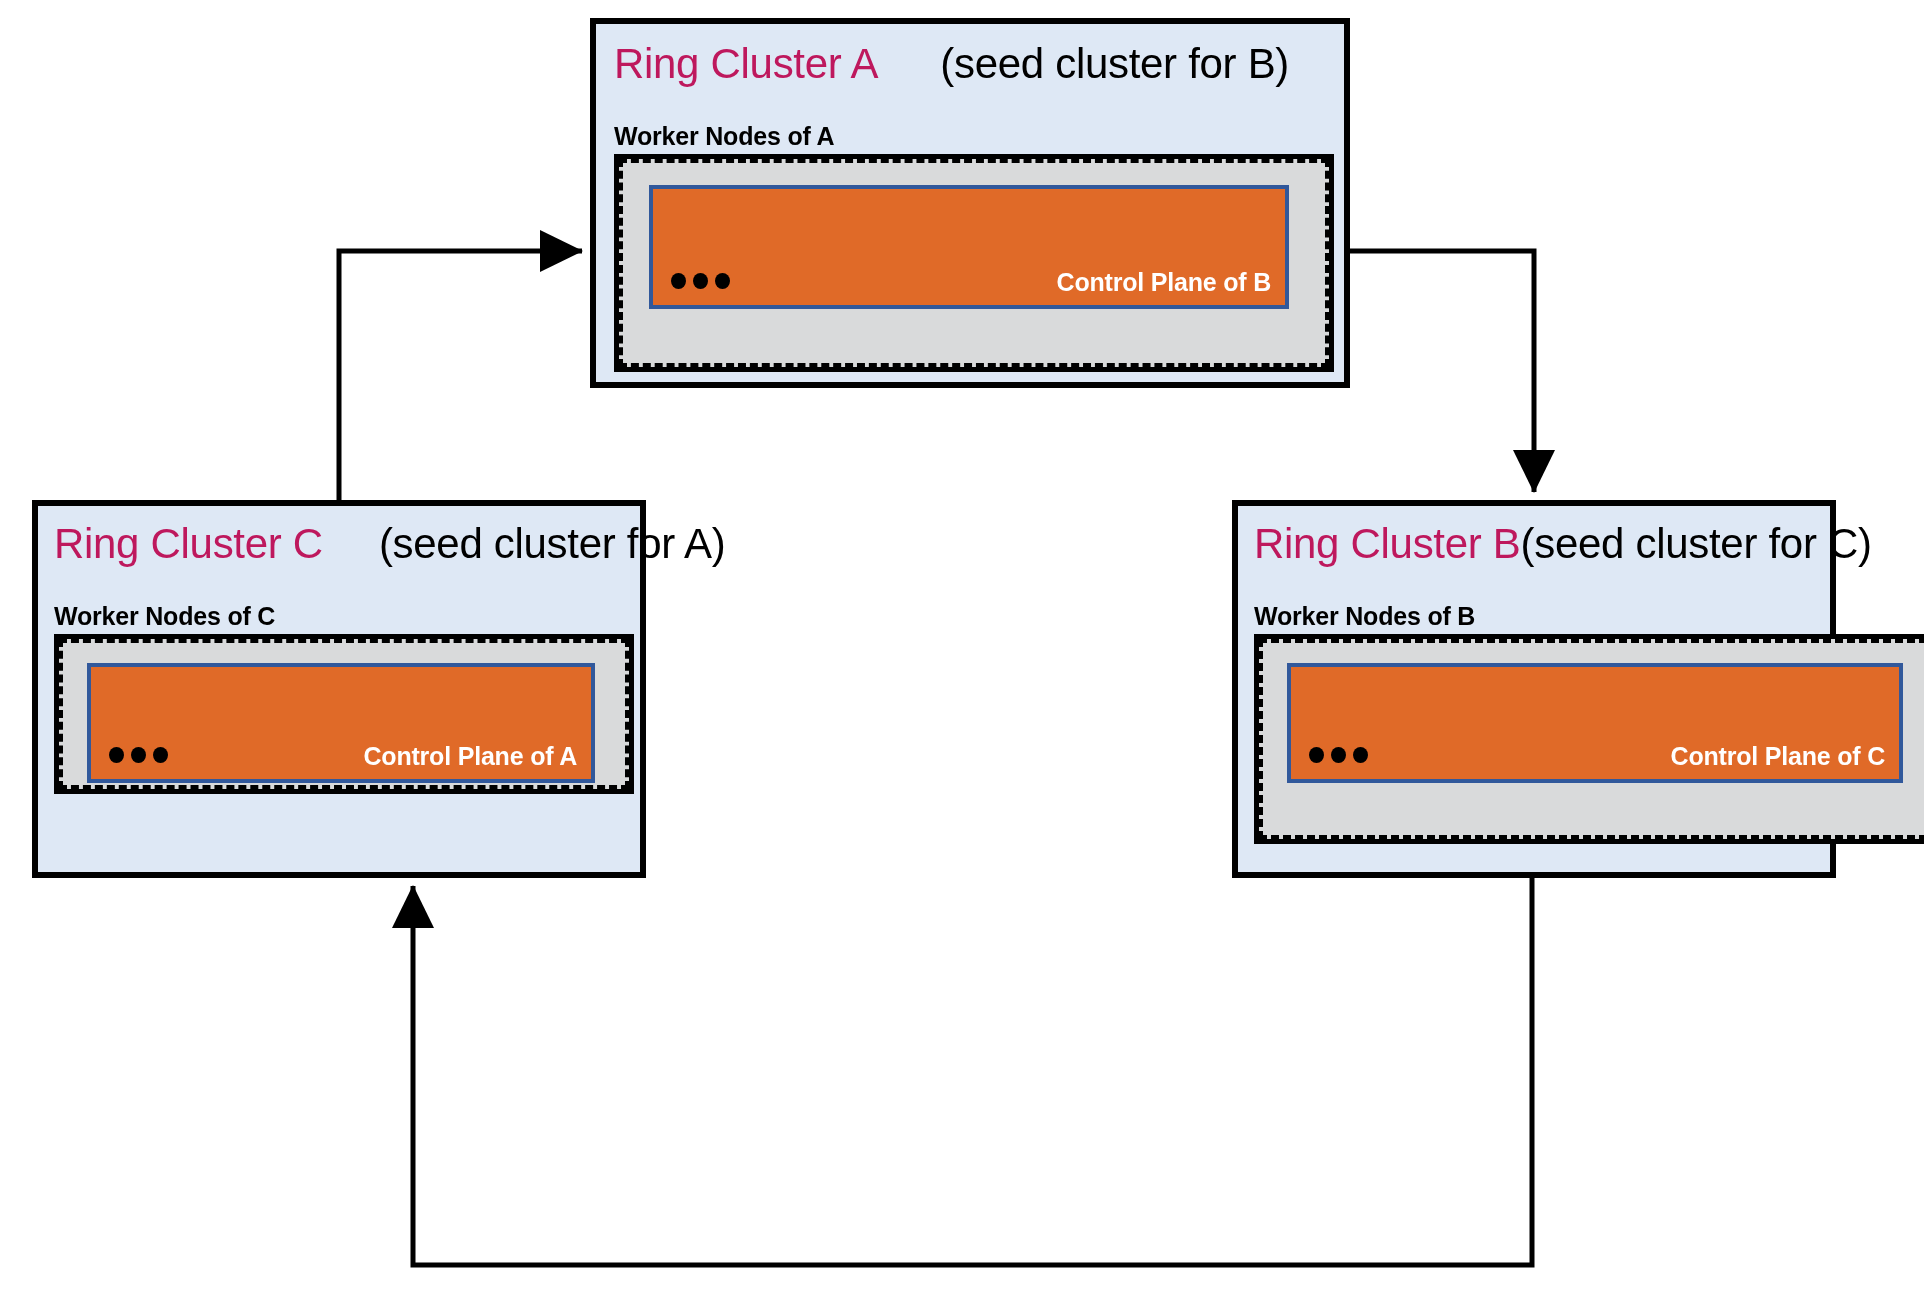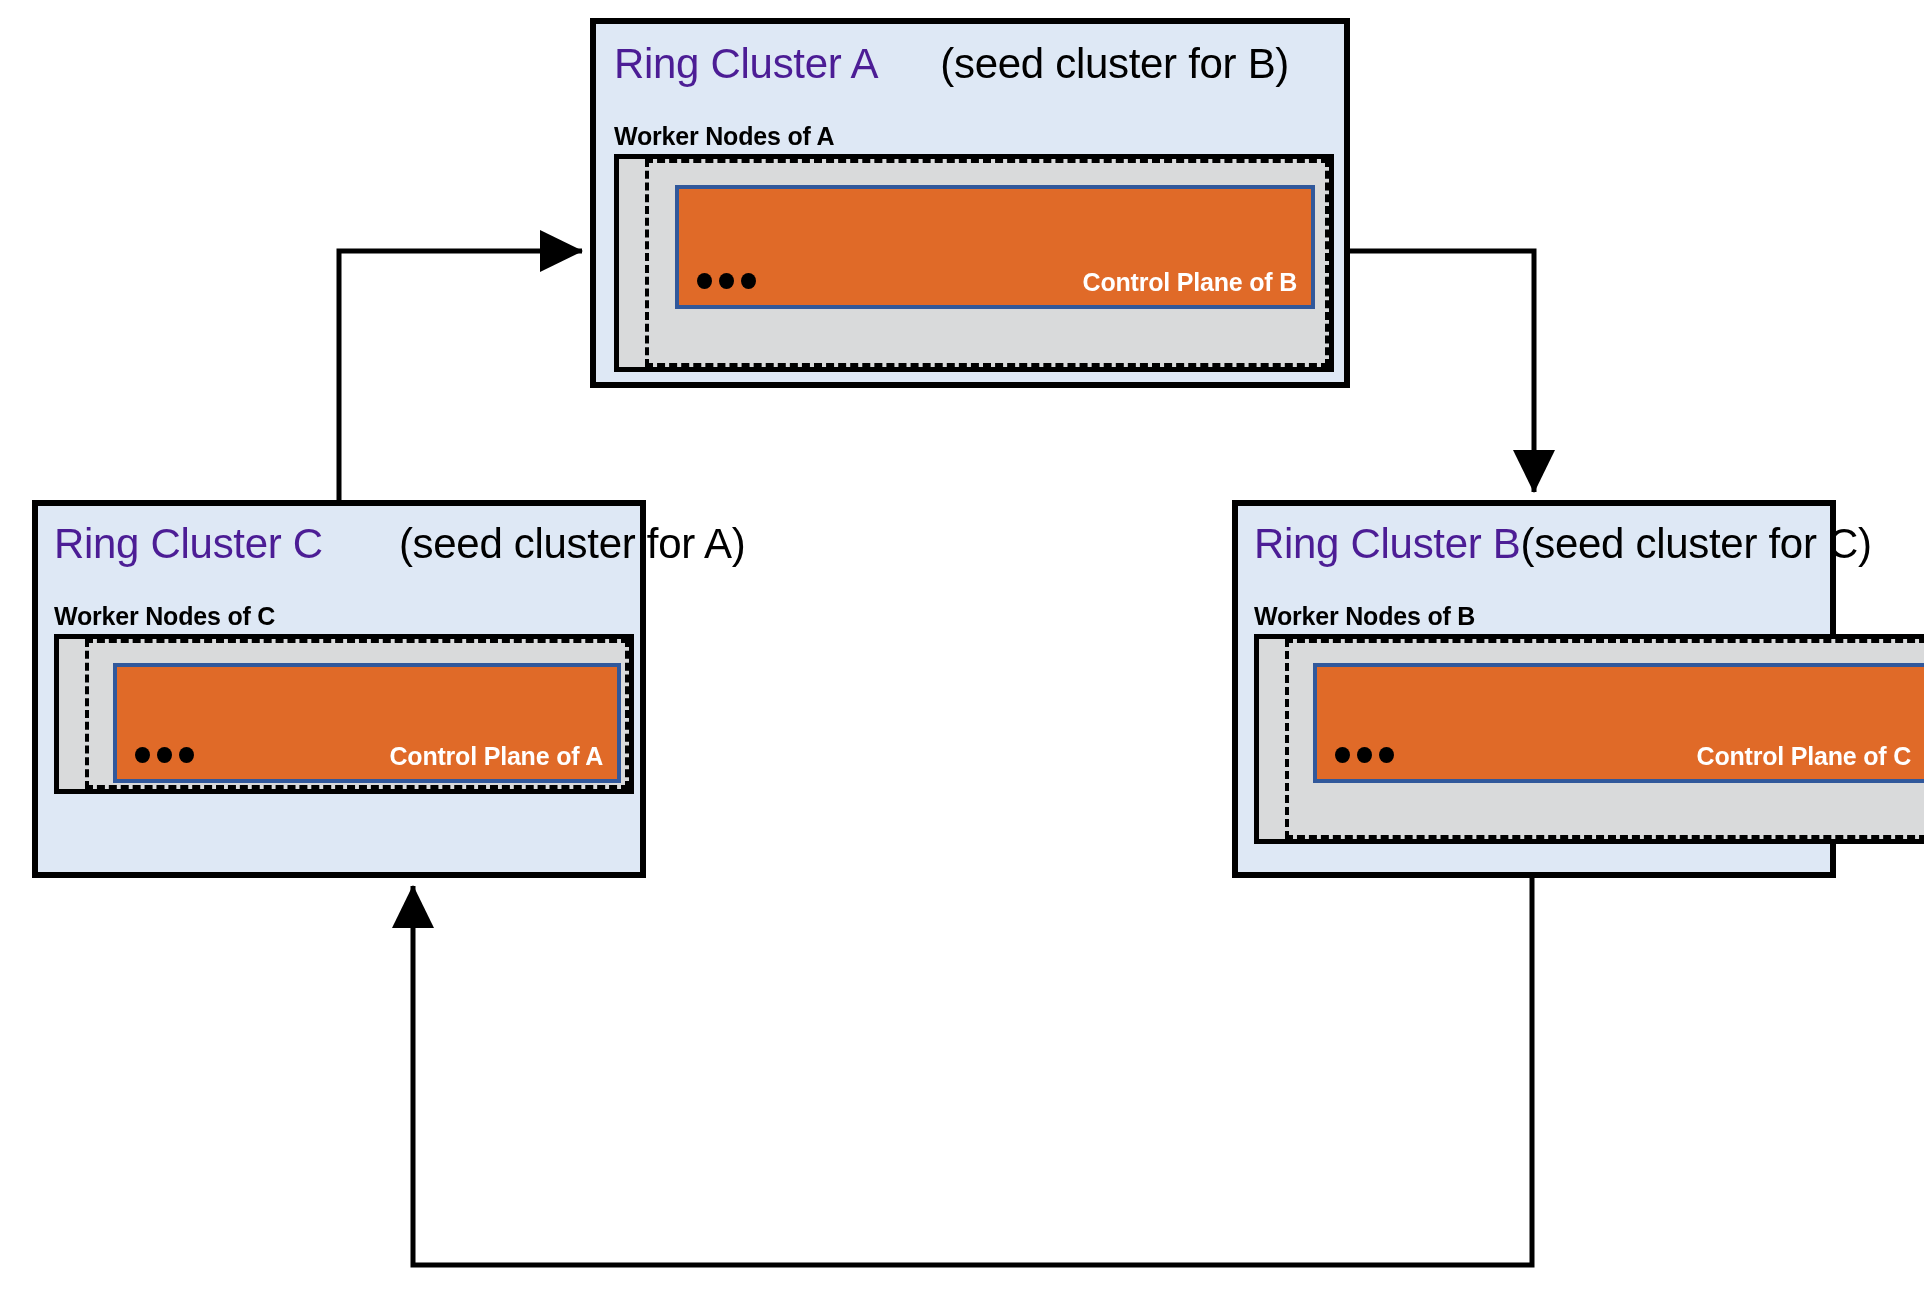--- a/index.html
+++ b/index.html
@@ -37,42 +37,41 @@
     box-sizing: border-box;
   }
   .cluster-header {
     display: flex;
     align-items: baseline;
     white-space: nowrap;
   }
   .cluster-title {
     font-size: 42px;
     font-weight: 400;
-    color: #4c1d95;
+    color: #be185d;
     letter-spacing: -0.3px;
   }
   .cluster-seed {
     font-size: 42px;
     font-weight: 400;
     color: #000000;
     letter-spacing: -0.3px;
   }
   .worker-label {
     font-size: 25px;
     font-weight: bold;
     color: #000000;
     letter-spacing: -0.2px;
   }
   
   .worker-box {
     background: #d9dadb;
     border: 5px solid #000000;
     box-sizing: border-box;
     position: relative;
-    padding-left: 26px;
   }
   
   .dashed-box {
     border: 4px dashed #000000;
     box-sizing: border-box;
     position: relative;
     height: 100%;
     width: 100%;
   }
   
@@ -113,21 +112,21 @@
   #cluster-a .cluster-header { margin: 16px 0 0 18px; }
   #cluster-a .cluster-seed   { margin-left: 62px; text-align: center; }
   #cluster-a .worker-label   { position: absolute; left: 18px; top: 98px; }
   #cluster-a .worker-box     { position: absolute; left: 18px; top: 130px; width: 720px; height: 218px; }
   #cluster-a .dashed-box     { padding: 22px 18px; }
   #cluster-a .control-plane  { position: absolute; left: 26px; top: 22px; width: 640px; height: 124px; }
 
   
   #cluster-c { left: 32px;  top: 500px;  width: 614px; height: 378px; }
   #cluster-c .cluster-header { margin: 14px 0 0 16px; }
-  #cluster-c .cluster-seed   { margin-left: 76px; }
+  #cluster-c .cluster-seed   { margin-left: 56px; }
   #cluster-c .worker-label   { position: absolute; left: 16px; top: 96px; }
   #cluster-c .worker-box     { position: absolute; left: 16px; top: 128px; width: 580px; height: 160px; }
   #cluster-c .dashed-box     { padding: 20px 16px; }
   #cluster-c .control-plane  { position: absolute; left: 24px; top: 20px; width: 508px; height: 120px; }
 
   
   #cluster-b { left: 1232px; top: 500px; width: 604px; height: 378px; }
   #cluster-b .cluster-header { margin: 14px 0 0 16px; }
   #cluster-b .cluster-seed   { }
   #cluster-b .worker-label   { position: absolute; left: 16px; top: 96px; }

